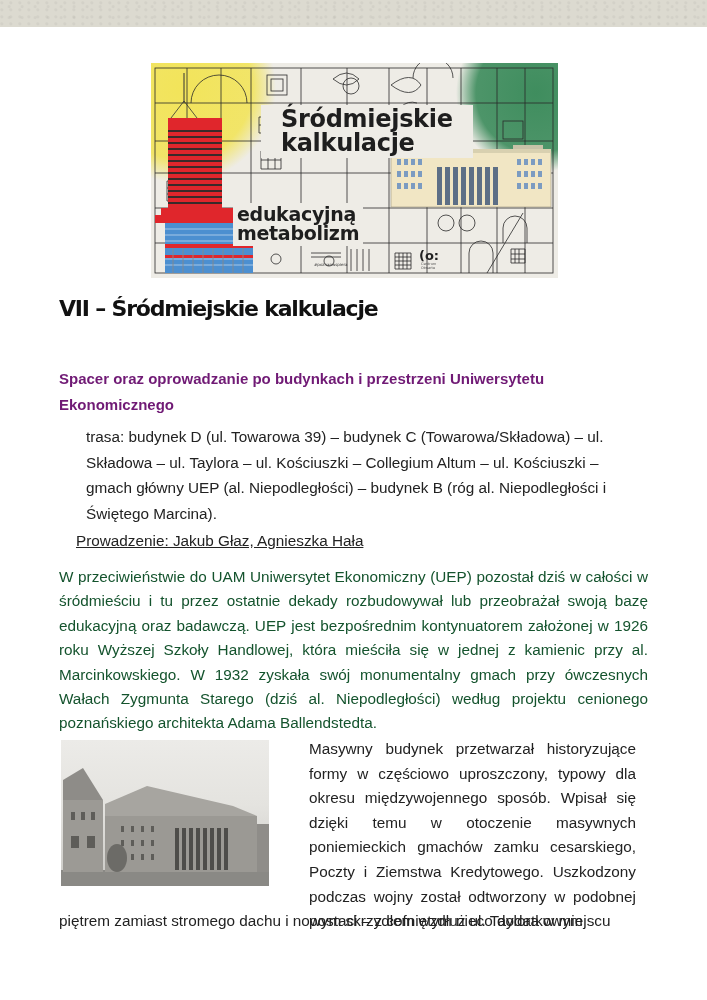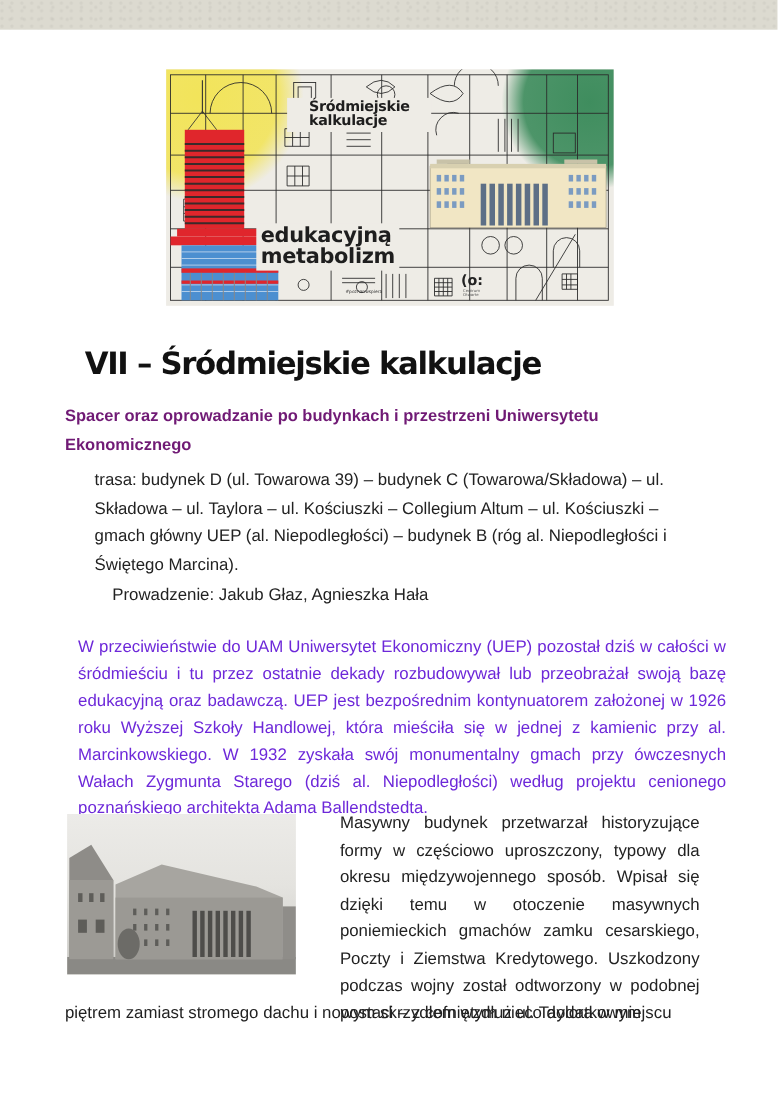--- a/index.html
+++ b/index.html
@@ -17,47 +17,47 @@
   }
   .banner {
     position: absolute; left: 151px; top: 63px; width: 407px; height: 215px;
     background: #eeece6; overflow: hidden;
   }
   .banner svg { position: absolute; left: 0; top: 0; }
   .banner-title {
     position: absolute; font-family: "DejaVu Sans", sans-serif; font-weight: bold;
     color: #1e1e1e; line-height: 1.02; letter-spacing: -0.3px;
   }
-  .bt1 { left: 110px; top: 26px; font-size: 13px; background: #eeece6; padding: 2px 20px; }
+  .bt1 { left: 110px; top: 42px; font-size: 24px; background: #eeece6; padding: 2px 20px; }
   .bt2 { left: 82px; top: 140px; font-size: 19px; background: #eeece6; padding: 2px 4px; }
   .hashtag { position: absolute; left: 163px; top: 199px; font-size: 4px; color: #333; font-family: "DejaVu Sans", sans-serif; }
   .logo { position: absolute; left: 268px; top: 185px; font-size: 13px; font-weight: bold; color: #222; font-family: "DejaVu Sans", sans-serif; }
   .logo-sub { position: absolute; left: 270px; top: 200px; font-size: 3.5px; color: #555; font-family: "DejaVu Sans", sans-serif; line-height: 1.1; width: 20px; }
 
   h1.page-title {
-    position: absolute; left: 59px; top: 296px; margin: 18px;
-    font-family: "DejaVu Sans", sans-serif; font-weight: bold; font-size: 28px;
+    position: absolute; left: 59px; top: 296px; margin: 0;
+    font-family: "DejaVu Sans", sans-serif; font-weight: bold; font-size: 22px;
     letter-spacing: -1.2px; color: #111; white-space: nowrap;
   }
   .subtitle {
     position: absolute; left: 59px; top: 366px; width: 540px; margin: 0;
     font-family: "Liberation Sans", sans-serif; font-weight: bold; font-size: 15px;
     line-height: 26px; color: #701a75;
   }
   .route {
     position: absolute; left: 86px; top: 424px; width: 562px; margin: 0;
     font-size: 15.3px; line-height: 25.5px; color: #222;
   }
   .guides {
-    position: absolute; left: 102px; top: 528px; margin: 0;
-    font-size: 15.3px; line-height: 25px; color: #222;
+    position: absolute; left: 76px; top: 528px; margin: 0;
+    font-size: 15.3px; line-height: 25px; color: #222; text-decoration: underline;
   }
   .para {
-    position: absolute; left: 59px; top: 565px; width: 589px; margin: 12px;
-    font-size: 15.3px; line-height: 24.4px; text-align: justify; color: #6d28d9;
+    position: absolute; left: 59px; top: 565px; width: 589px; margin: 0;
+    font-size: 15.3px; line-height: 24.4px; text-align: justify; color: #14532d;
   }
   .photo {
     position: absolute; left: 61px; top: 740px; width: 208px; height: 146px;
     background: linear-gradient(180deg, #ecebe8 0%, #e4e3df 45%, #c9c8c4 100%);
     overflow: hidden;
   }
   .para2 {
     position: absolute; left: 309px; top: 737px; width: 327px; margin: 0;
     font-size: 15.3px; line-height: 24.6px; text-align: justify; color: #222;
   }

